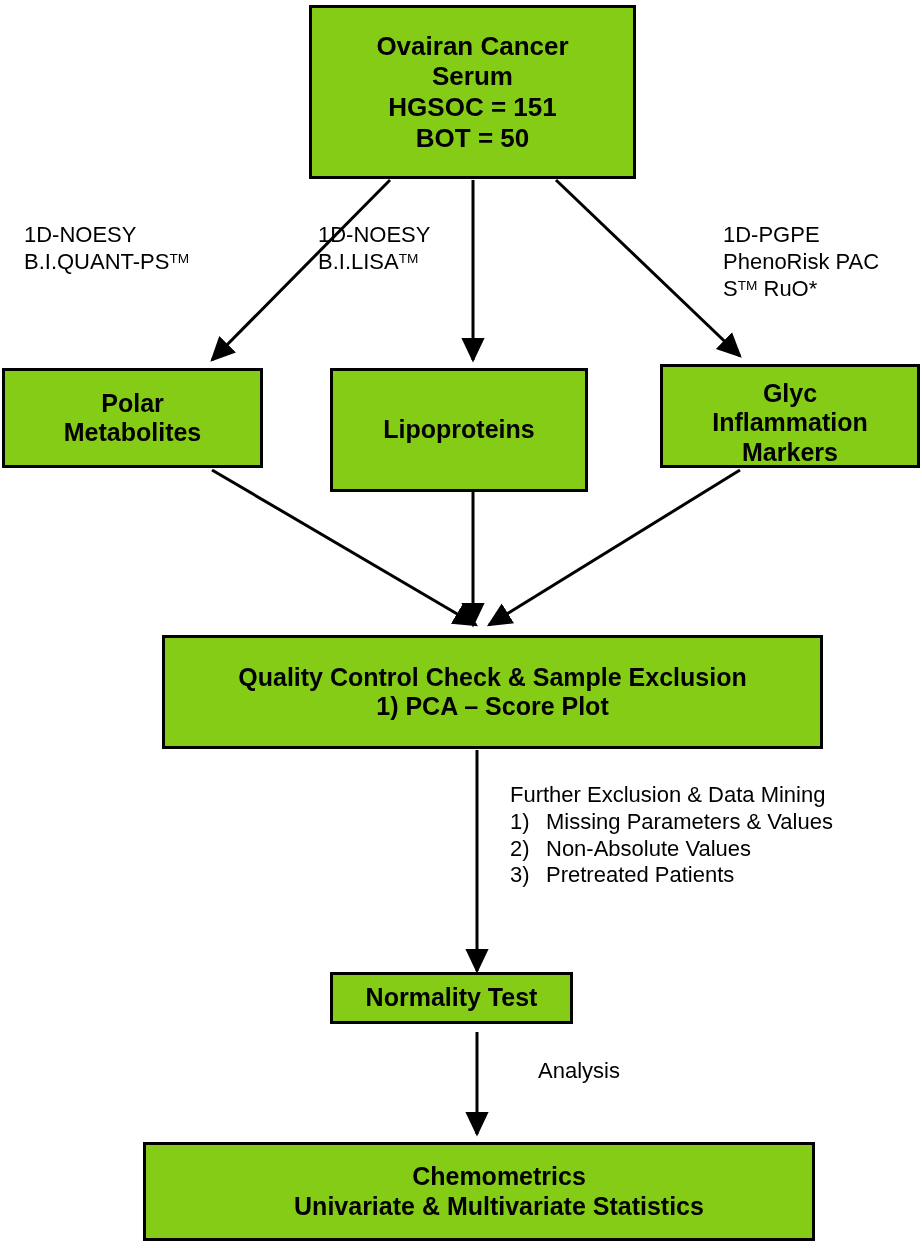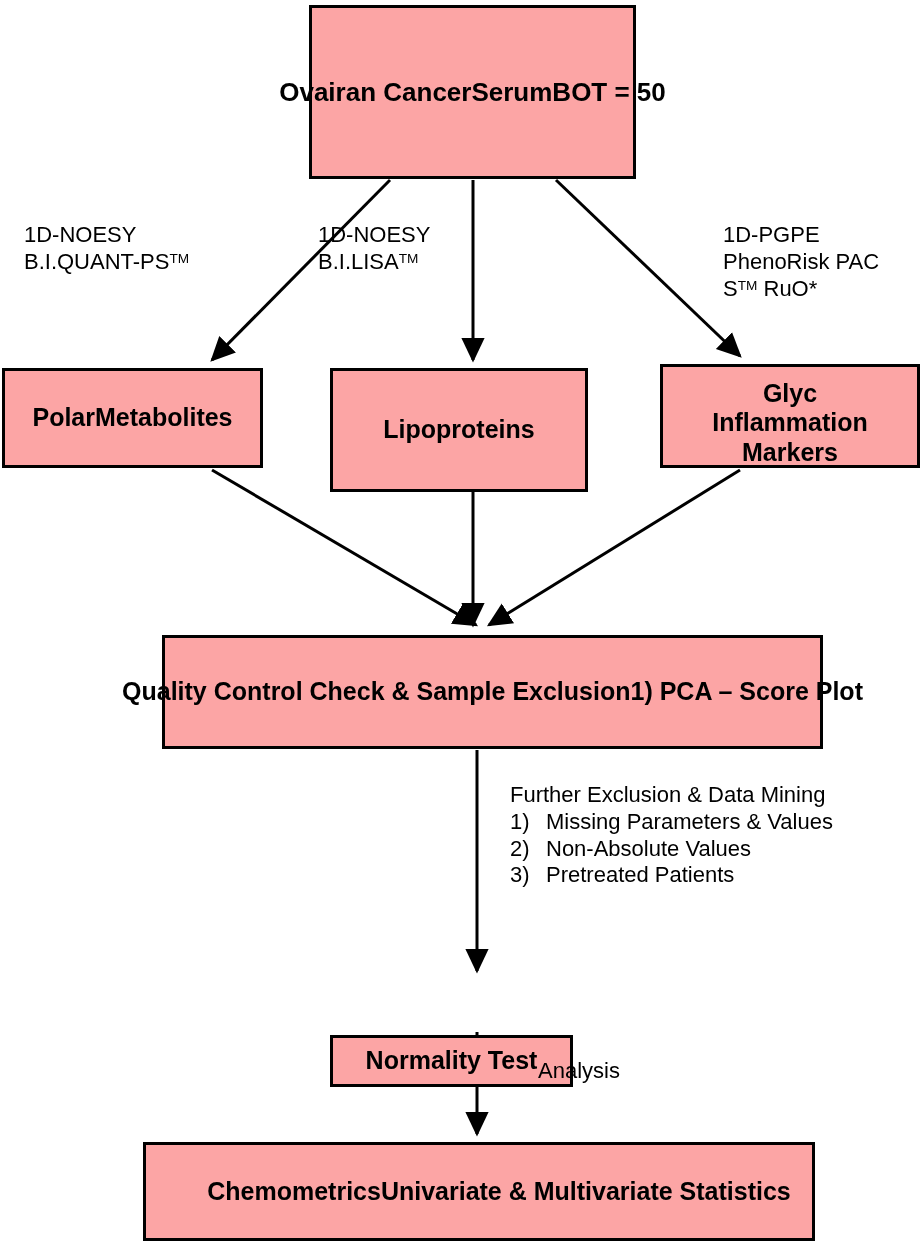--- a/index.html
+++ b/index.html
@@ -13,23 +13,23 @@
     height: 1248px;
     background: #ffffff;
     font-family: "Liberation Sans", sans-serif;
     color: #000000;
     overflow: hidden;
   }
   .node {
     position: absolute;
     box-sizing: border-box;
     border: 3px solid #000000;
-    background: #fca5a5;
+    background: #84cc16;
     display: flex;
-    flex-direction: row;
+    flex-direction: column;
     align-items: center;
     justify-content: center;
     text-align: center;
     font-weight: bold;
     line-height: 1.18;
     z-index: 3;
   }
   .node .ln { display: block; white-space: nowrap; }
 
   .edge-label {
@@ -53,21 +53,21 @@
   }
   .tm { font-size: 0.62em; vertical-align: 0.42em; letter-spacing: 0px; }
 
   
   #node-source      { left: 309px; top: 5px;    width: 327px; height: 174px; font-size: 26px; }
   #node-polar       { left: 2px;   top: 368px;  width: 261px; height: 100px; font-size: 25px; }
   #node-lipo        { left: 330px; top: 368px;  width: 258px; height: 124px; font-size: 25px; }
   #node-glyc        { left: 660px; top: 364px;  width: 260px; height: 104px; font-size: 25px; overflow: visible; justify-content: center; }
   #node-glyc .stack { position: relative; top: 7px; }
   #node-qc          { left: 162px; top: 635px;  width: 661px; height: 114px; font-size: 25px; }
-  #node-normality   { left: 330px; top: 1035px;  width: 243px; height: 52px;  font-size: 25px; }
+  #node-normality   { left: 330px; top: 972px;  width: 243px; height: 52px;  font-size: 25px; }
   #node-chemo       { left: 143px; top: 1142px; width: 672px; height: 99px;  font-size: 25px; padding-left: 40px; }
 
   
   #label-left   { left: 24px;  top: 222px; font-size: 22px; }
   #label-mid    { left: 318px; top: 222px; font-size: 22px; }
   #label-right  { left: 723px; top: 222px; font-size: 22px; }
   #label-mining { left: 510px; top: 782px; font-size: 22px; }
   #label-mining .row { display: flex; }
   #label-mining .num { display: inline-block; width: 36px; }
   #label-analysis { left: 538px; top: 1058px; font-size: 22px; }
@@ -93,20 +93,21 @@
     <path d="M 740,470 L 489,625" stroke="#000000" stroke-width="3" fill="none" marker-end="url(#ah)"></path>
 
     <path d="M 477,750 L 477,971" stroke="#000000" stroke-width="3" fill="none" marker-end="url(#ah)"></path>
 
     <path d="M 477,1032 L 477,1134" stroke="#000000" stroke-width="3" fill="none" marker-end="url(#ah)"></path>
   </svg>
 
   <div class="node" id="node-source">
     <span class="ln">Ovairan Cancer</span>
     <span class="ln">Serum</span>
+    <span class="ln">HGSOC = 151</span>
     <span class="ln">BOT = 50</span>
   </div>
 
   <div class="node" id="node-polar">
     <span class="ln">Polar</span>
     <span class="ln">Metabolites</span>
   </div>
 
   <div class="node" id="node-lipo">
     <span class="ln">Lipoproteins</span>

